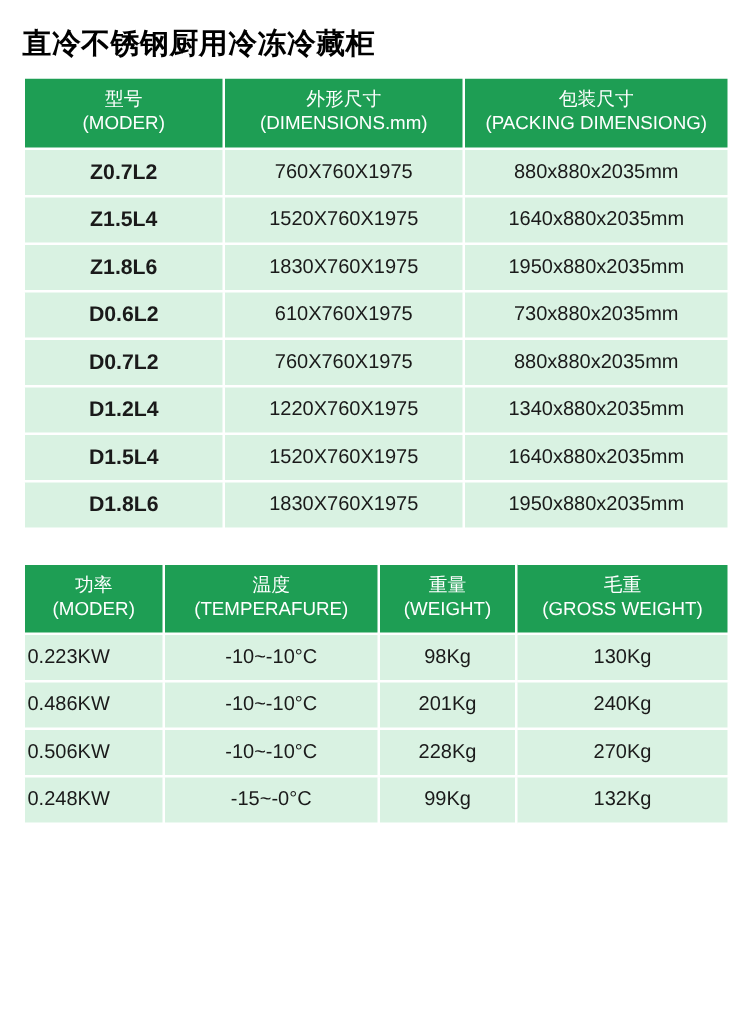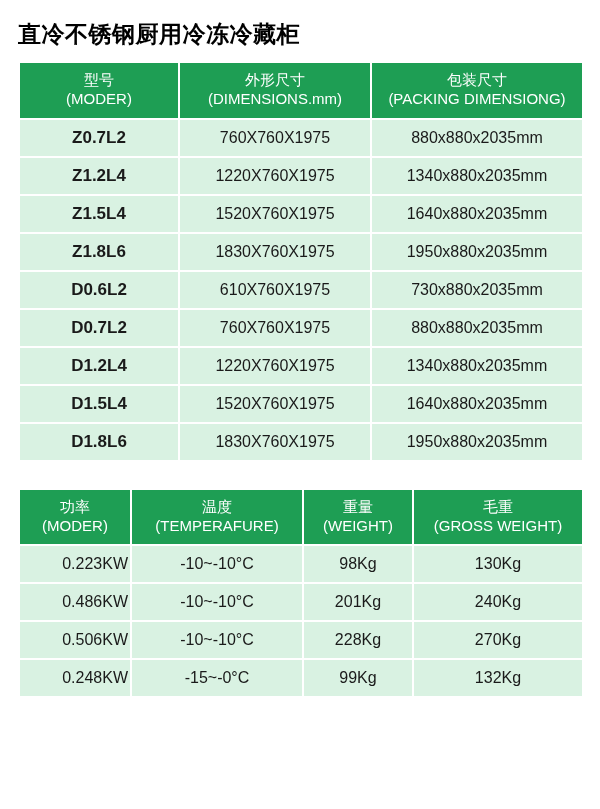--- a/index.html
+++ b/index.html
@@ -75,21 +75,21 @@
   
   .t1 col.c1 { width: 160px; }
   .t1 col.c2 { width: 192px; }
   .t1 col.c3 { width: 212px; }
   
   .t2 col.c1 { width: 112px; }
   .t2 col.c2 { width: 172px; }
   .t2 col.c3 { width: 110px; }
   .t2 col.c4 { width: 170px; }
   .t2 tbody td.power {
-    text-align: right;
+    text-align: left;
   }
   .gap {
     height: 26px;
   }
 </style>
 </head>
 <body>
 
 <div class="page">
 
@@ -115,25 +115,20 @@
           <span class="th-cn">包装尺寸</span>
           <span class="th-en">(PACKING DIMENSIONG)</span>
         </th>
       </tr>
     </thead>
     <tbody>
       <tr>
         <td class="model">Z0.7L2</td>
         <td>760X760X1975</td>
         <td>880x880x2035mm</td>
-      </tr>
-      <tr>
-        <td class="model">Z1.2L4</td>
-        <td>1220X760X1975</td>
-        <td>1340x880x2035mm</td>
       </tr>
       <tr>
         <td class="model">Z1.5L4</td>
         <td>1520X760X1975</td>
         <td>1640x880x2035mm</td>
       </tr>
       <tr>
         <td class="model">Z1.8L6</td>
         <td>1830X760X1975</td>
         <td>1950x880x2035mm</td>

